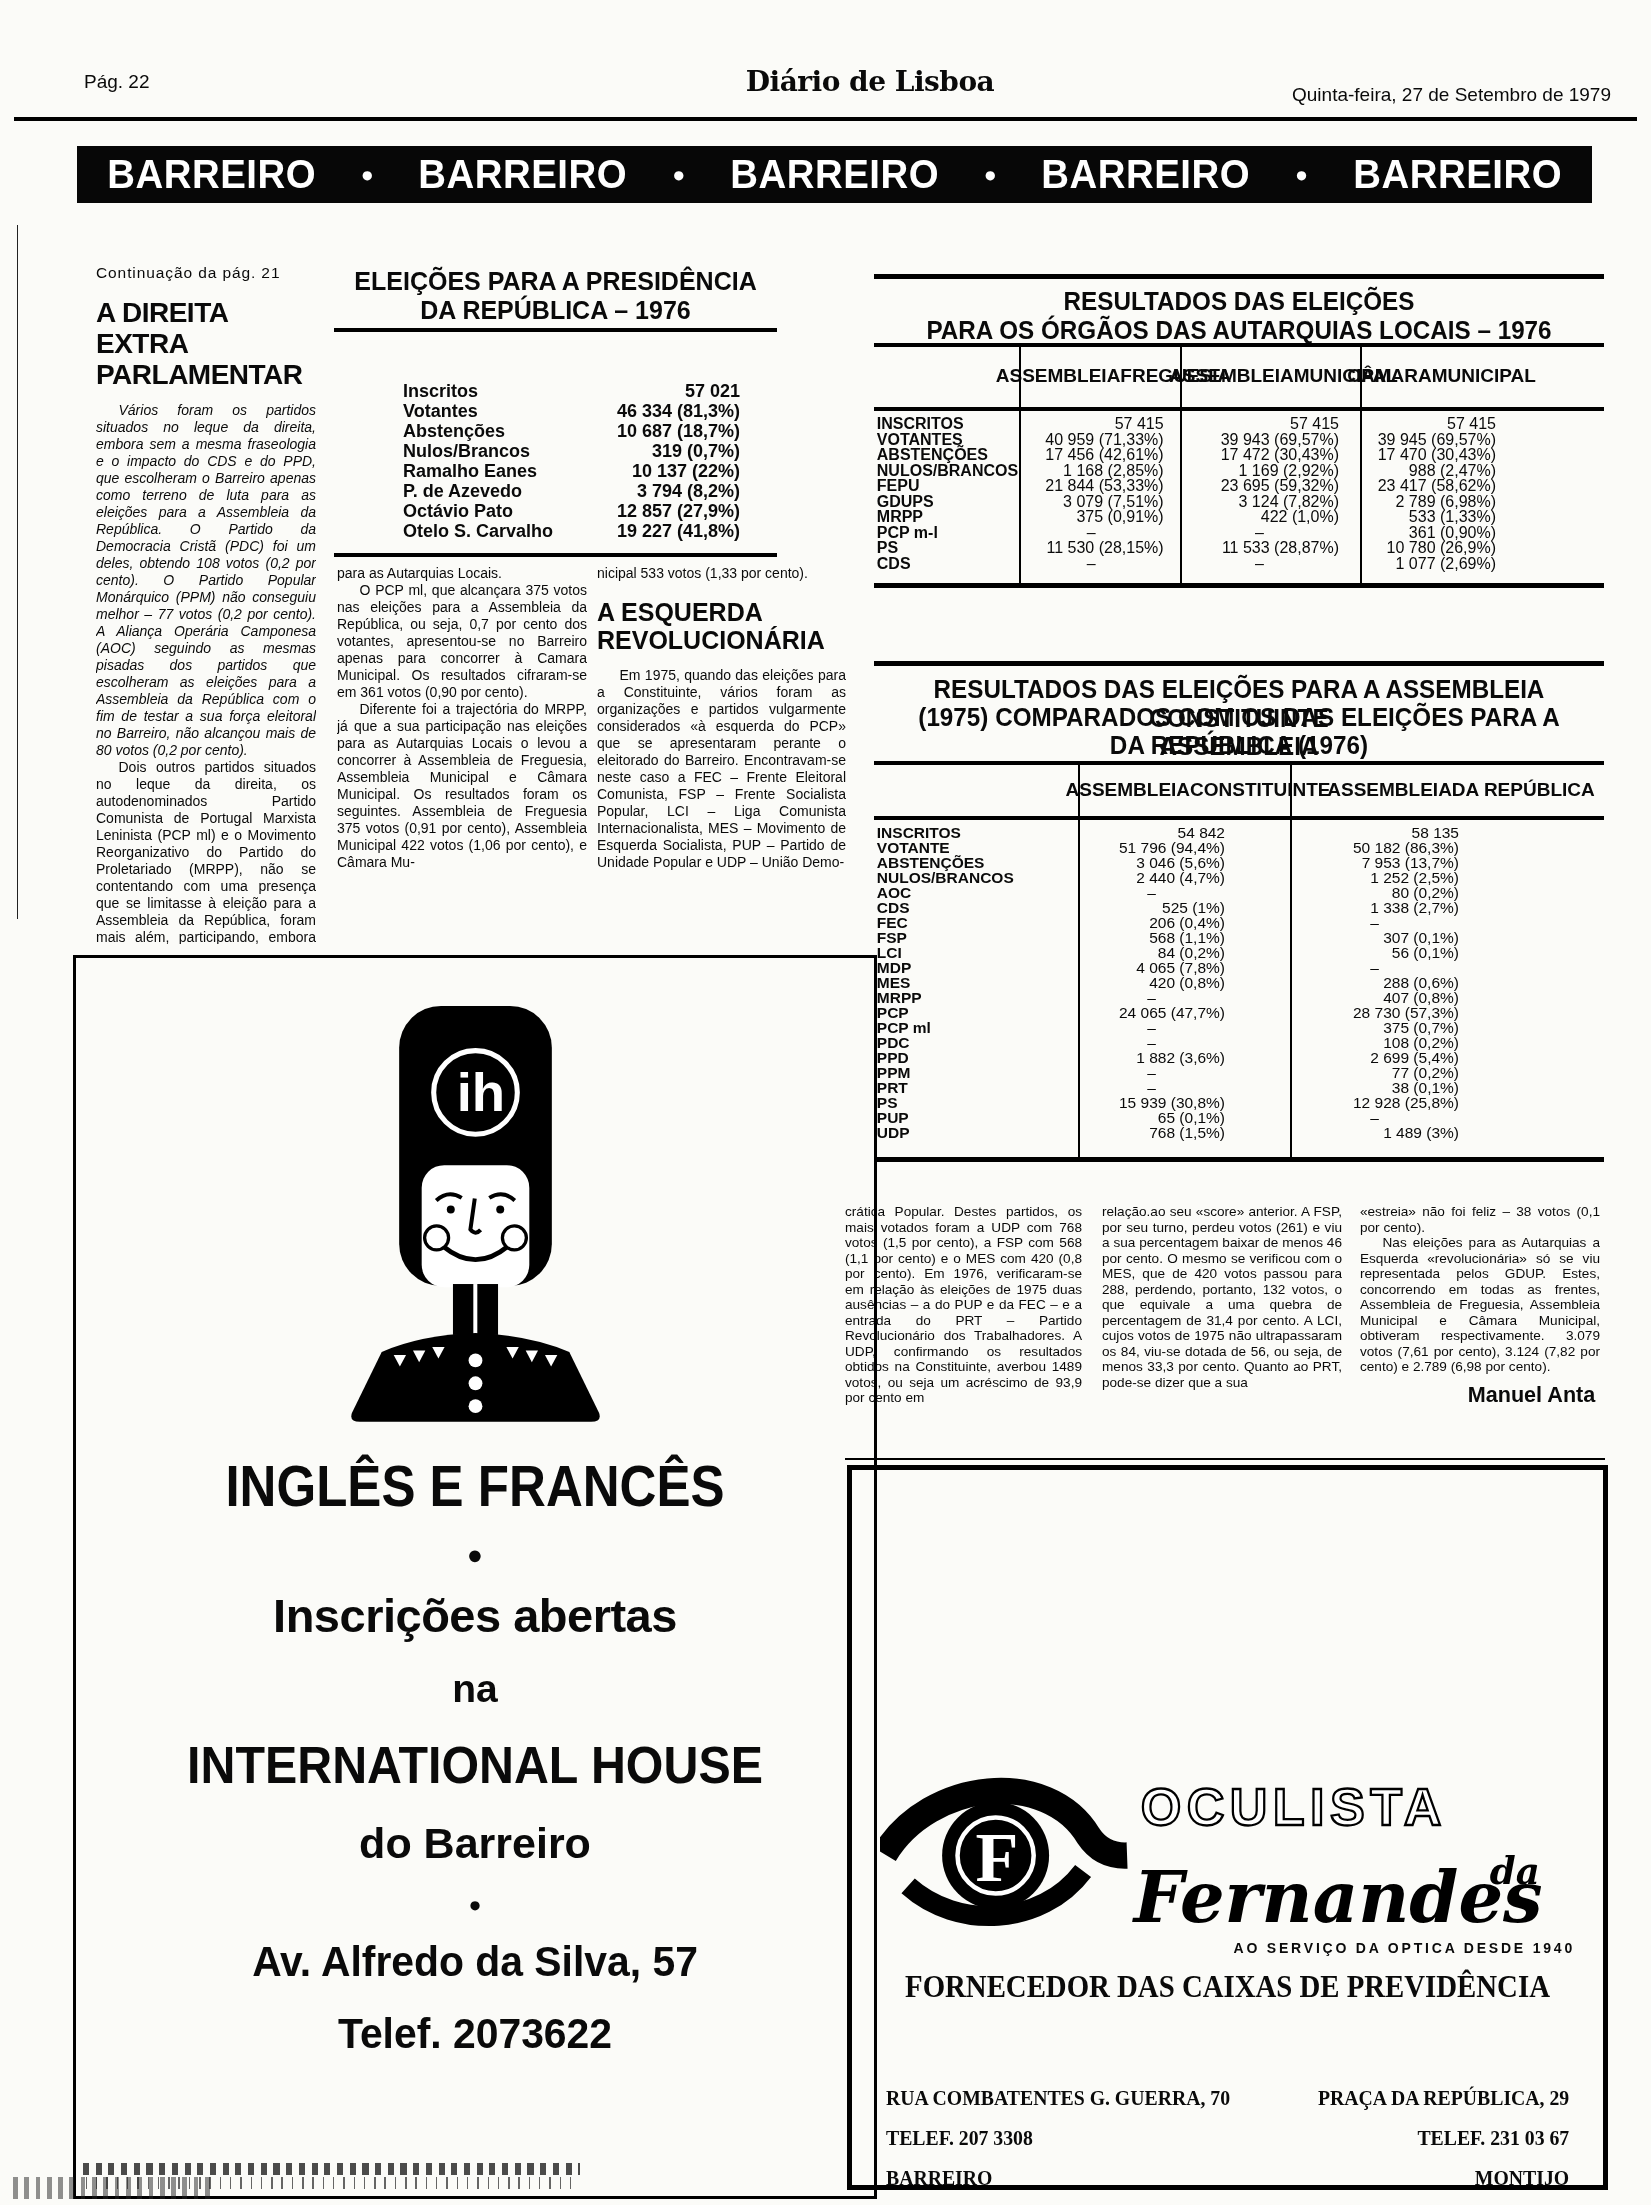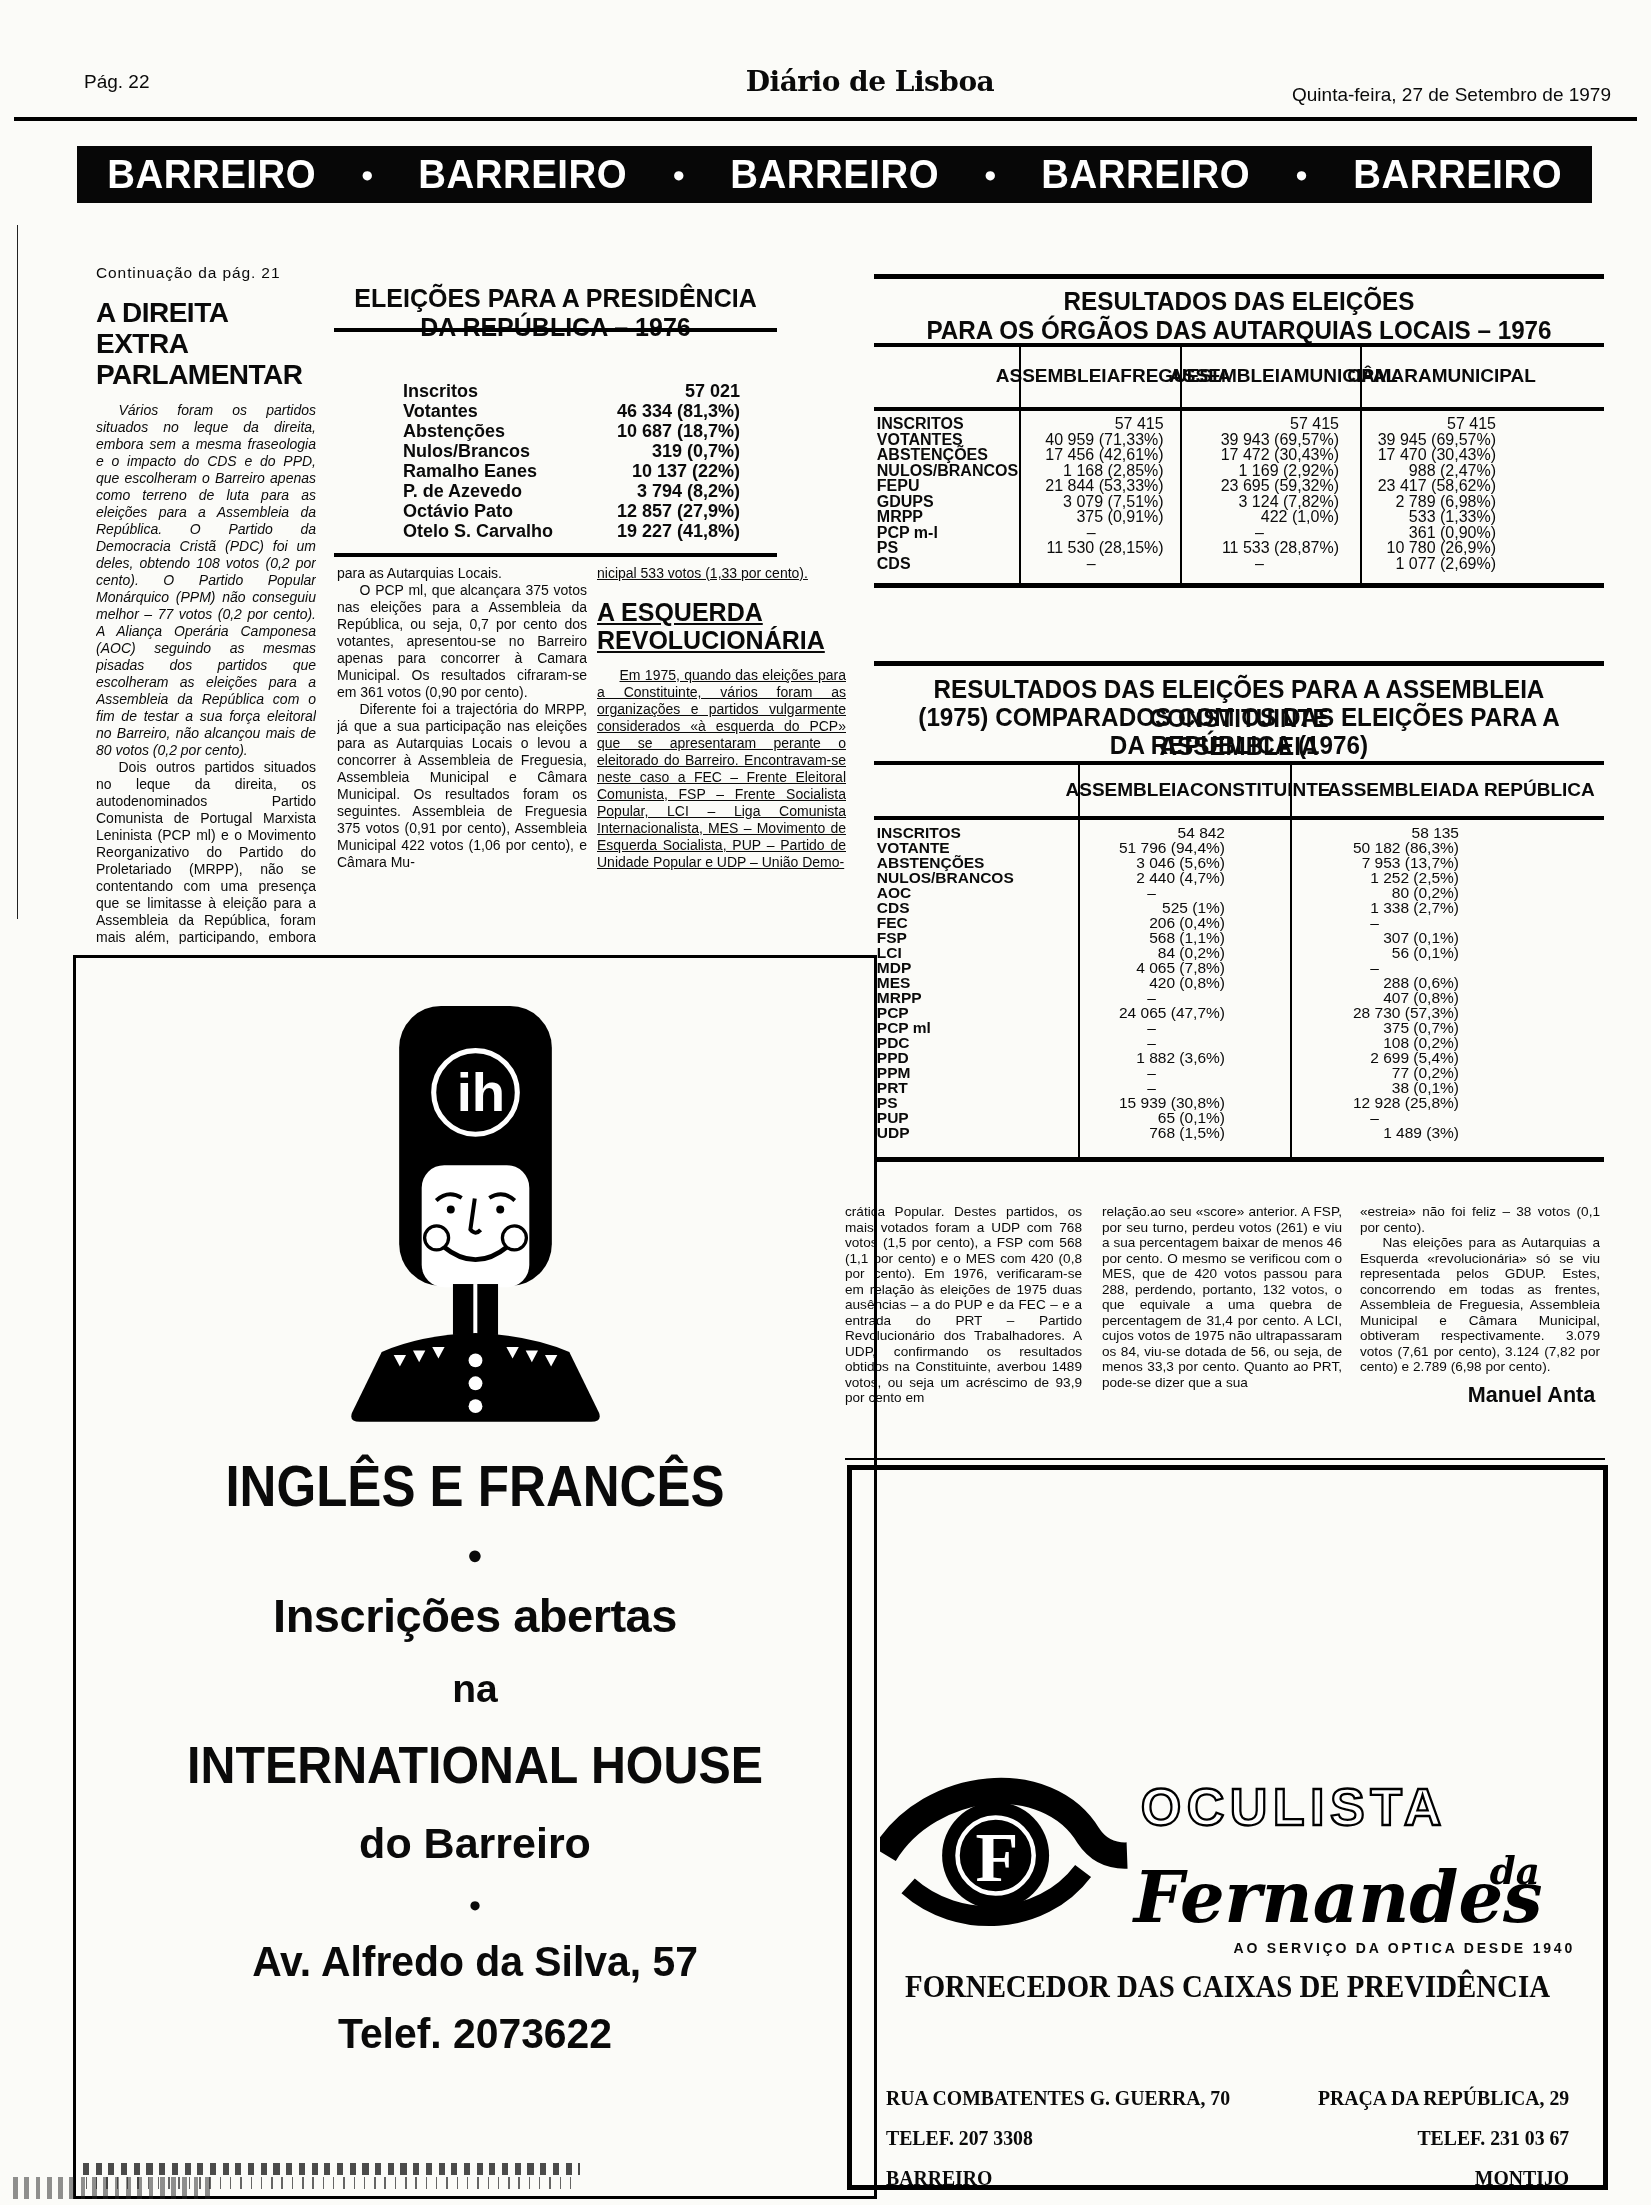--- a/index.html
+++ b/index.html
@@ -36,33 +36,33 @@
   .rule-h{background:#000;}
 
   
   .leftcol{left:96px;top:264px;width:220px;height:680px;overflow:hidden;}
   .continuation{font-size:15.5px;letter-spacing:0.9px;}
   .art-head{margin-top:16px;font-size:28px;line-height:31px;font-weight:bold;letter-spacing:-0.5px;}
   .leftcol .para{margin-top:0;}
   .leftcol .p-first{margin-top:12.2px;font-style:italic;}
 
   
-  .pres-title{left:334px;top:284px;width:443px;text-align:center;
+  .pres-title{left:334px;top:267px;width:443px;text-align:center;
     font-size:25px;line-height:29px;font-weight:bold;}
   .pres-table{left:334px;top:328px;width:443px;}
   .pres-table .tr-top{width:100%;height:4.2px;}
   .pres-rows{margin-top:49px;}
   .pres-row{display:flex;height:20px;font-size:18px;font-weight:bold;}
   .pres-row .lbl{padding-left:69px;}
   .pres-row .val{margin-left:auto;padding-right:37px;}
   .pres-table .tr-bot{width:100%;height:4.2px;margin-top:11.7px;}
 
   
   .midA{left:337px;top:565px;width:250px;height:375px;overflow:hidden;}
-  .midB{left:597px;top:565px;width:249px;height:375px;overflow:hidden;text-decoration:underline;}
+  .midB{left:597px;top:565px;width:249px;height:375px;overflow:hidden;}
   .sec-head{font-size:25px;line-height:28px;font-weight:bold;margin:16px 0 13px 0;text-align:left;}
 
   
   .rtable{width:730px;}
   .rtable .t-title{position:absolute;left:0;width:100%;text-align:center;
     font-size:25px;line-height:29px;font-weight:bold;transform:scaleX(.97);}
   .vline{position:absolute;width:2.3px;background:#000;}
   .grid-row{display:grid;align-items:center;}
   .cell-lbl{font-weight:bold;padding-left:2.8px;white-space:nowrap;}
   .cell-val{text-align:right;white-space:nowrap;}

